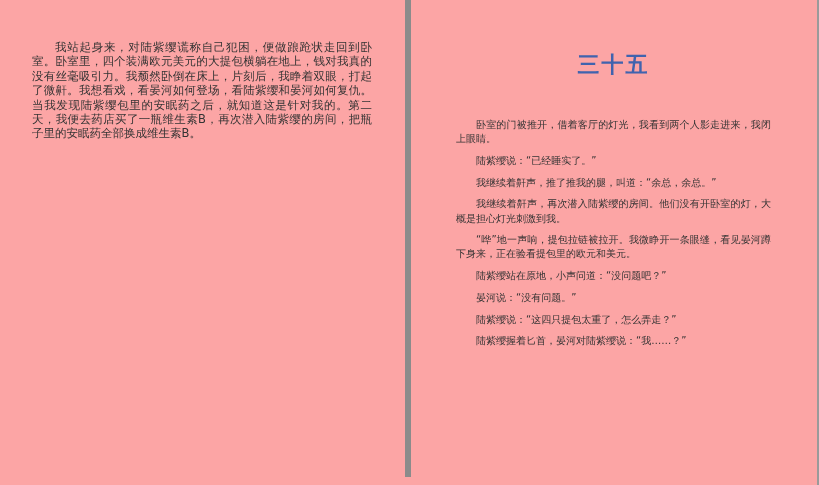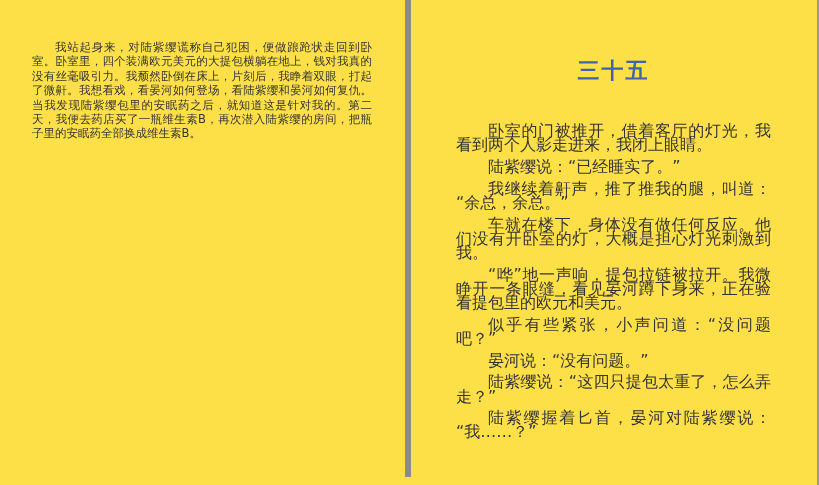--- a/index.html
+++ b/index.html
@@ -4,21 +4,21 @@
 <style>
   html, body {
     margin: 0;
     padding: 0;
     background: #ffffff;
   }
   .reader {
     position: relative;
     width: 819px;
     height: 485px;
-    background: #fde047;
+    background: #fca5a5;
     overflow: hidden;
     font-family: "DejaVu Sans", "Liberation Sans", sans-serif;
   }
   .page {
     position: absolute;
     color: #333333;
   }
   .page p {
     margin: 0 0 8.5px 0;
     text-indent: 2em;
@@ -29,25 +29,25 @@
     left: 32px;
     top: 40px;
     width: 340px;
   }
   .page-left p {
     font-size: 11.5px;
     line-height: 14.4px;
   }
   .page-right {
     left: 456px;
-    top: 56px;
+    top: 50px;
     width: 315px;
   }
   .page-right p {
-    font-size: 16px;
+    font-size: 10px;
     line-height: 14.2px;
     margin-bottom: 7.5px;
   }
   .chapter-title {
     margin: 0 0 38px 0;
     font-size: 22px;
     font-weight: bold;
     line-height: 30px;
     text-align: center;
     color: #4063ae;
@@ -79,23 +79,23 @@
     <p>我站起身来，对陆紫缨谎称自己犯困，便做踉跄状走回到卧室。卧室里，四个装满欧元美元的大提包横躺在地上，钱对我真的没有丝毫吸引力。我颓然卧倒在床上，片刻后，我睁着双眼，打起了微鼾。我想看戏，看晏河如何登场，看陆紫缨和晏河如何复仇。当我发现陆紫缨包里的安眠药之后，就知道这是针对我的。第二天，我便去药店买了一瓶维生素B，再次潜入陆紫缨的房间，把瓶子里的安眠药全部换成维生素B。</p>
   </div>
 
   <div class="divider"></div>
 
   <div class="page page-right">
     <h1 class="chapter-title">三十五</h1>
     <p>卧室的门被推开，借着客厅的灯光，我看到两个人影走进来，我闭上眼睛。</p>
     <p>陆紫缨说：“已经睡实了。”</p>
     <p>我继续着鼾声，推了推我的腿，叫道：“余总，余总。”</p>
-    <p>车就在楼下，身体没有做任何反应。他们没有开卧室的灯，大概是担心灯光刺激到我。</p>
+    <p>我继续着鼾声，再次潜入陆紫缨的房间。他们没有开卧室的灯，大概是担心灯光刺激到我。</p>
     <p>“哗”地一声响，提包拉链被拉开。我微睁开一条眼缝，看见晏河蹲下身来，正在验看提包里的欧元和美元。</p>
-    <p>似乎有些紧张，小声问道：“没问题吧？”</p>
+    <p>陆紫缨站在原地，小声问道：“没问题吧？”</p>
     <p>晏河说：“没有问题。”</p>
     <p>陆紫缨说：“这四只提包太重了，怎么弄走？”</p>
     <p>陆紫缨握着匕首，晏河对陆紫缨说：“我……？”</p>
   </div>
 
   <div class="edge-line"></div>
 
 </div>
 
 </body></html>

